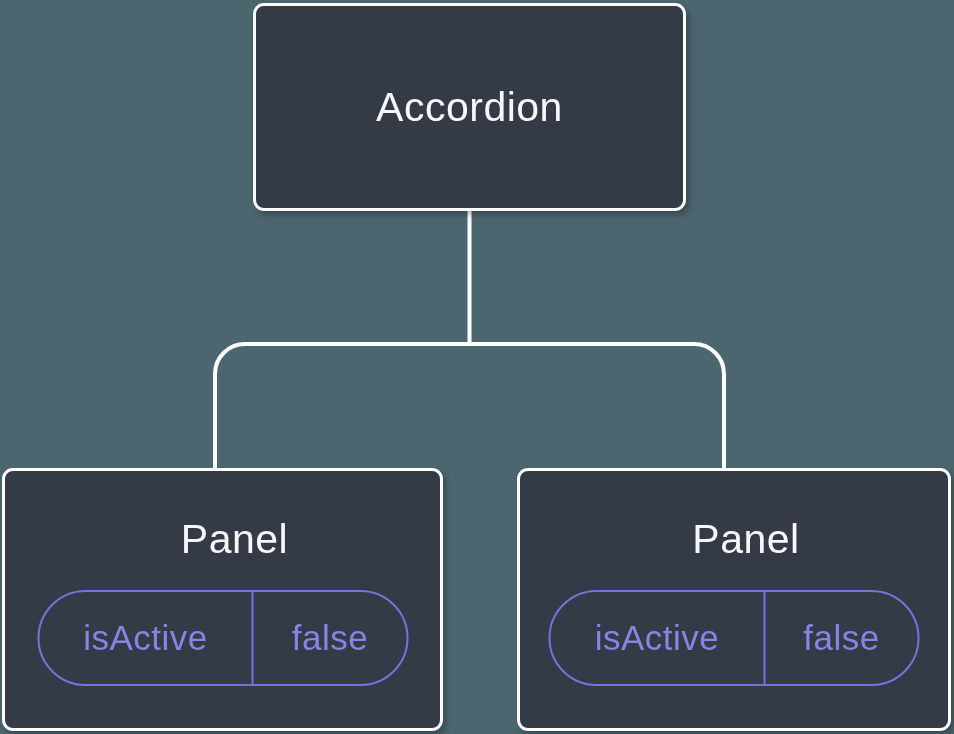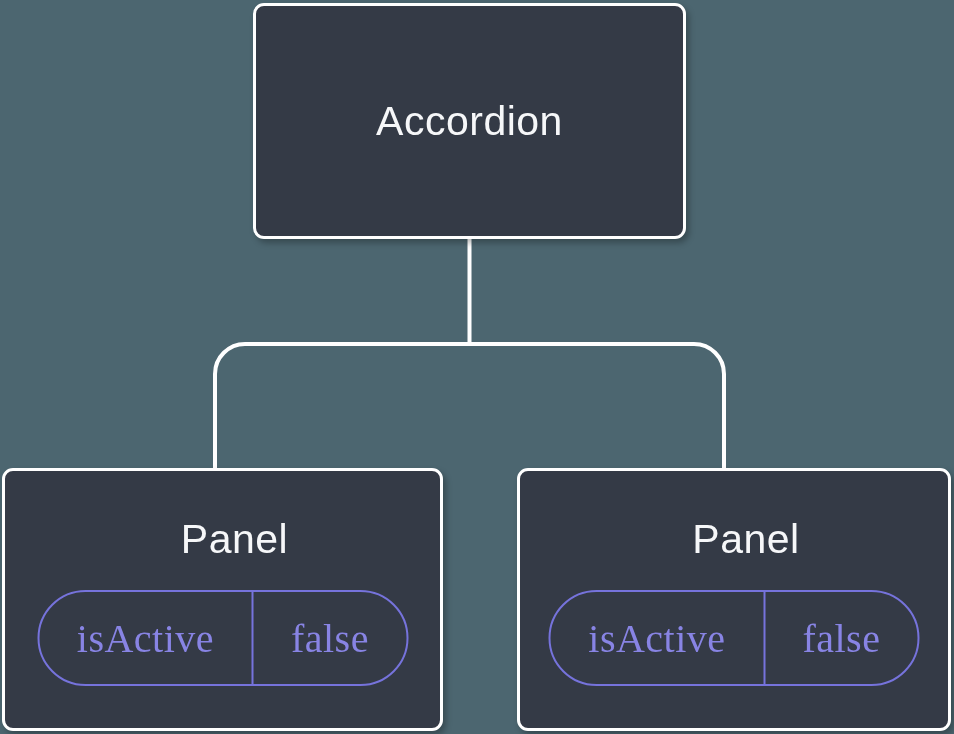--- a/index.html
+++ b/index.html
@@ -25,21 +25,21 @@
     position: absolute;
     background: #343A46;
     border: 3px solid #FFFFFF;
     border-radius: 11px;
     box-sizing: border-box;
     box-shadow: 3px 4px 6px rgba(0,0,0,0.28);
     color: #F6F7F9;
   }
   .node-root {
     left: 253px; top: 3px;
-    width: 433px; height: 236px;
+    width: 433px; height: 208px;
     display: flex;
     align-items: center;
     justify-content: center;
   }
   .node-panel-left {
     left: 2px; top: 468px;
     width: 441px; height: 263px;
   }
   .node-panel-right {
     left: 517px; top: 468px;
@@ -70,25 +70,24 @@
     border: 2.5px solid #7673DC;
     border-radius: 60px;
     box-sizing: border-box;
     display: flex;
     overflow: hidden;
   }
   .pill-cell {
     display: flex;
     align-items: center;
     justify-content: center;
-    font-size: 40px;
+    font-size: 35px;
     font-weight: 400;
     color: #8884E4;
     letter-spacing: 0.5px;
-    font-family: Liberation Serif, serif;
   }
   .pill-cell-name {
     flex: 0 0 58%;
     border-right: 2.5px solid #7673DC;
   }
   .pill-cell-value {
     flex: 1 1 auto;
   }
 </style>
 </head>

